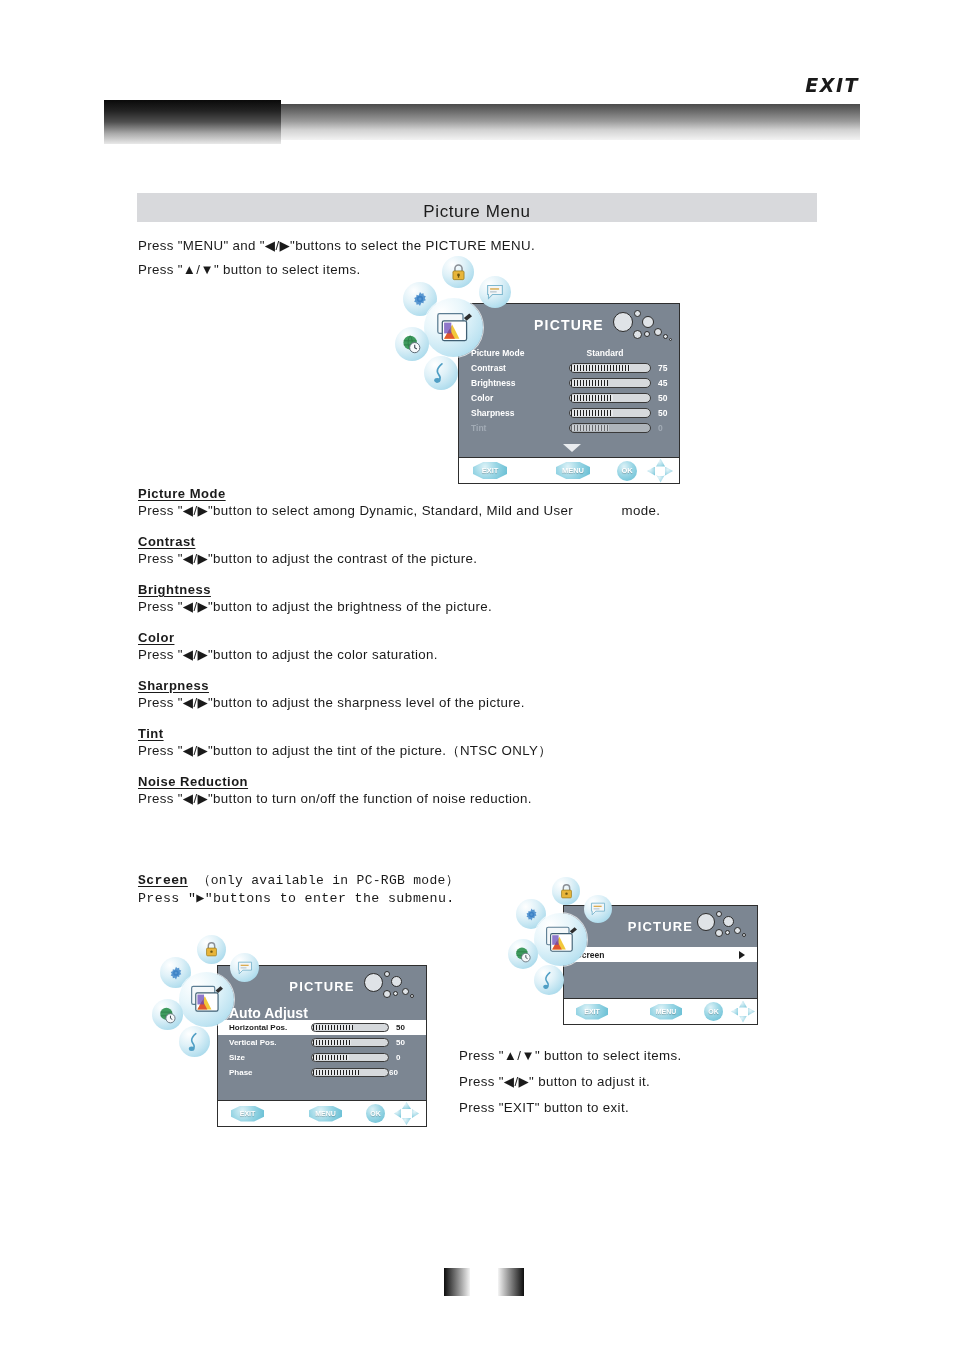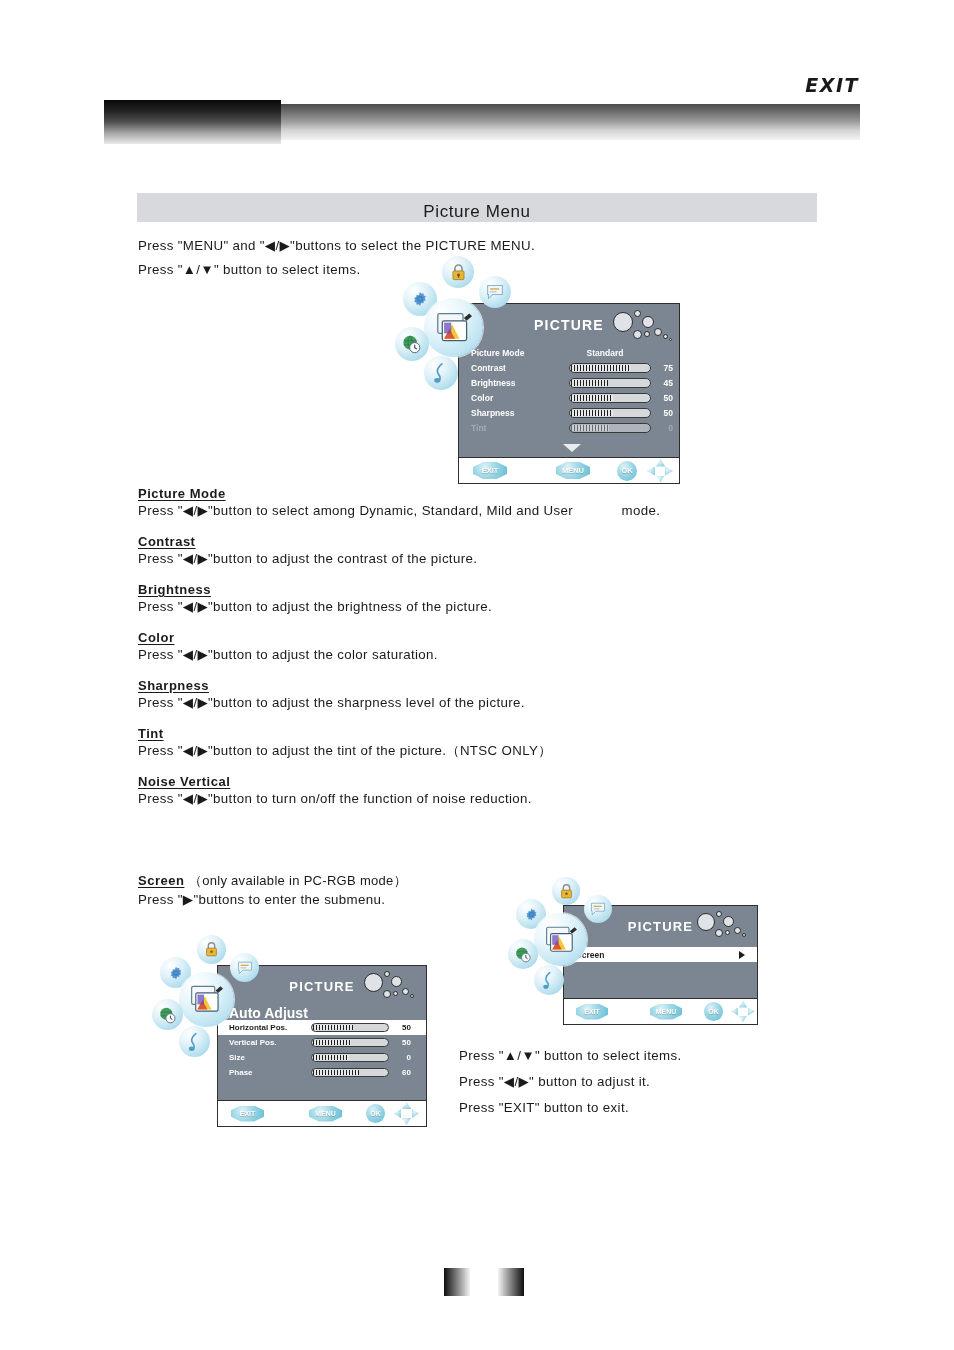--- a/index.html
+++ b/index.html
@@ -49,21 +49,21 @@
 
   .sections { position: absolute; left: 138px; top: 484px; width: 700px; }
   .sec { margin-bottom: 13px; }
   .sec h3 {
     font-size: 13px; font-weight: 700; letter-spacing: .5px;
     text-decoration: underline; text-underline-offset: 2px;
     display: inline-block; margin-bottom: 1px;
   }
   .sec p { font-size: 13.3px; line-height: 17px; letter-spacing: .35px; white-space: pre; }
 
-  .screen-sec { position: absolute; left: 138px; top: 871px; width: 440px; }
+  .screen-sec { position: absolute; left: 138px; top: 871px; width: 440px; font-family: Liberation Mono, monospace; }
   .screen-sec .ttl {
     font-size: 13px; font-weight: 700; text-decoration: underline;
     text-underline-offset: 2px; letter-spacing: .5px;
   }
   .screen-sec .paren { font-size: 13px; font-weight: 400; letter-spacing: .3px; }
   .screen-sec p { font-size: 13.3px; line-height: 19px; letter-spacing: .35px; white-space: pre; }
 
   .instr { position: absolute; left: 459px; top: 1043px; }
   .instr p { font-size: 13.3px; line-height: 26px; letter-spacing: .35px; white-space: pre; }
 
@@ -82,21 +82,21 @@
   .bub { position: absolute; border-radius: 50%; background: #dfe3e7; border: 1.3px solid #2c2c2c; }
   .osd-rows { position: absolute; left: 0; right: 0; }
   .row {
     display: flex; align-items: center;
     color: #ffffff; font-weight: 700;
   }
   .row.dim { color: #a2abb5; }
   .row.hl { background: #ffffff; color: #1d1d1d; }
   .row .lbl { flex: 0 0 auto; }
   .row .val { flex: 0 0 auto; text-align: center; }
-  .row .num { flex: 0 0 auto; text-align: right; }
+  .row .num { flex: 0 0 auto; text-align: left; }
   .bar {
     position: relative; border-radius: 7px; background: #d6d9dc;
     border: 1px solid #3a3a3a; overflow: hidden;
   }
   .bar.dim { background: #aeb4ba; }
   .bar .fill {
     position: absolute; left: 1px; top: 1px; bottom: 1px;
     background-image: repeating-linear-gradient(
       to right, #1d1d1d 0 1.5px, #e7e9eb 1.5px 3px, #1d1d1d 3px 4.5px, #e7e9eb 4.5px 6px);
     background-size: 6px 100%;
@@ -322,21 +322,21 @@
     </div>
     <div class="sec">
       <h3>Sharpness</h3>
       <p>Press "◀/▶"button to adjust the sharpness level of the picture.</p>
     </div>
     <div class="sec">
       <h3>Tint</h3>
       <p>Press "◀/▶"button to adjust the tint of the picture.（NTSC ONLY）</p>
     </div>
     <div class="sec">
-      <h3>Noise Vertical</h3>
+      <h3>Noise Reduction</h3>
       <p>Press "◀/▶"button to turn on/off the function of noise reduction.</p>
     </div>
   </div>
 
   <div class="screen-sec">
     <div>
       <span class="ttl">Screen</span>
       <span class="paren">（only available in PC-RGB mode）</span>
     </div>
     <p>Press "▶"buttons to enter the submenu.</p>

